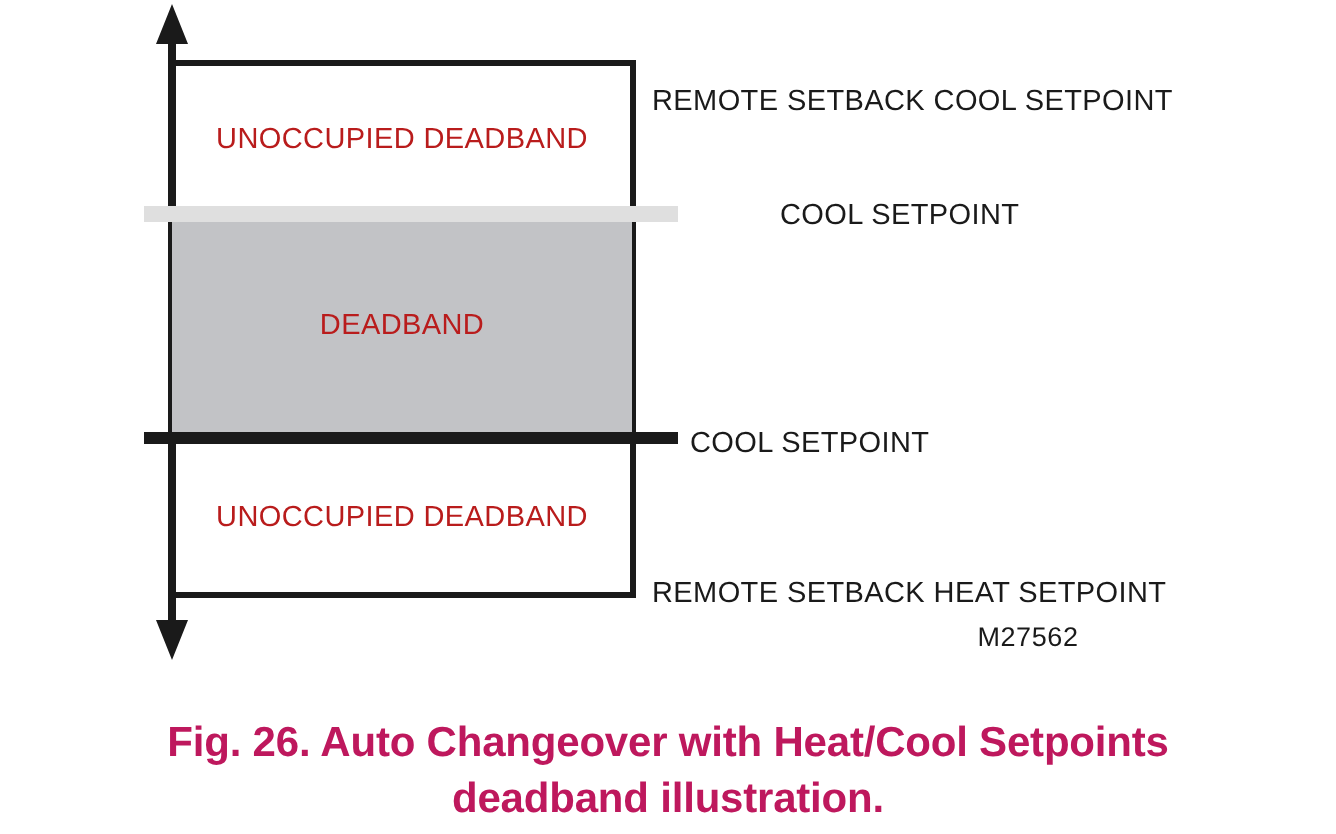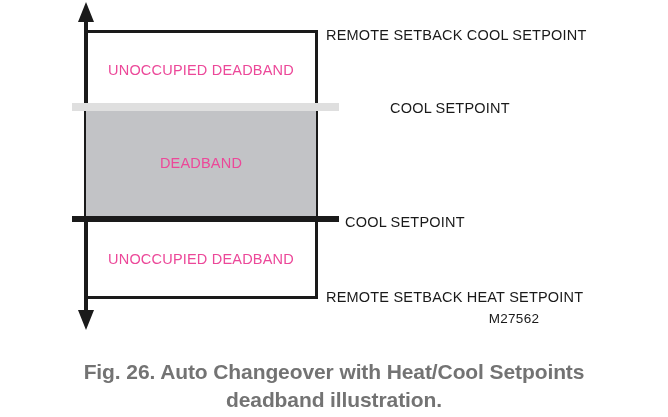--- a/index.html
+++ b/index.html
@@ -86,36 +86,36 @@
   }
 
   
   .inner-label {
     position: absolute;
     width: 234px;
     left: 84px;
     text-align: center;
     font-size: 14.5px;
     letter-spacing: 0.2px;
-    color: #ec4899;
+    color: #b91c1c;
     white-space: nowrap;
   }
   .inner-label.unocc-top   { top: 62px; }
   .inner-label.deadband    { top: 155px; }
   .inner-label.unocc-bottom{ top: 251px; }
 
   
   .callout {
     position: absolute;
     font-size: 14.5px;
     letter-spacing: 0.2px;
     color: #1a1a1a;
     white-space: nowrap;
   }
-  .callout.remote-cool { left: 326px; top: 27px; }
+  .callout.remote-cool { left: 326px; top: 43px; }
   .callout.cool        { left: 345px; top: 100px; margin-left: 45px; }
   .callout.heat        { left: 345px; top: 214px; }
   .callout.remote-heat { left: 326px; top: 289px; }
 
   
   .drawing-number {
     position: absolute;
     left: 430px;
     top: 311px;
     width: 168px;
@@ -130,21 +130,21 @@
   #caption {
     position: absolute;
     left: 0;
     top: 358px;
     width: 668px;
     text-align: center;
     font-size: 21px;
     font-weight: bold;
     line-height: 28px;
     letter-spacing: -0.1px;
-    color: #737373;
+    color: #be185d;
   }
   #caption .cap-line { display: block; }
 </style>
 </head>
 <body>
 
 <div id="figure-root">
 
   <div id="diagram">
 

